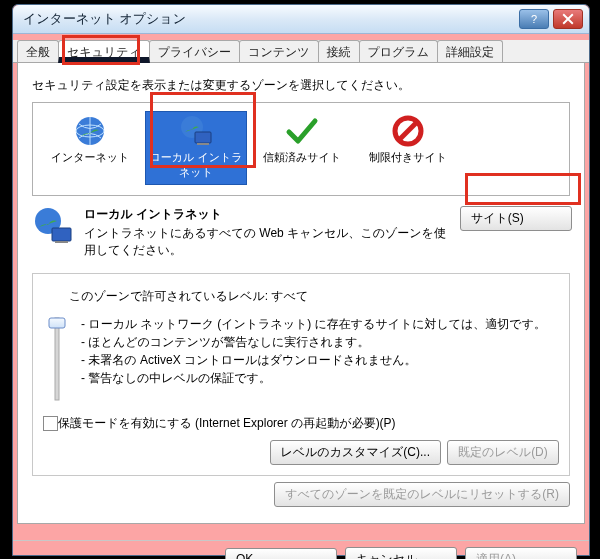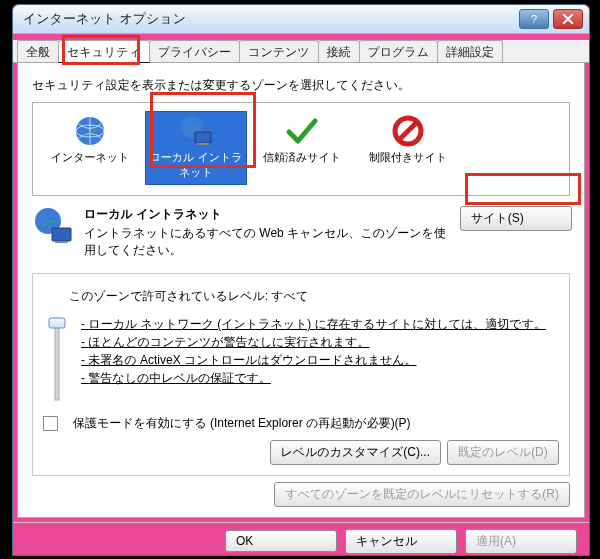--- a/index.html
+++ b/index.html
@@ -9,21 +9,21 @@
     background: #000;
     width: 600px;
     height: 559px;
     position: relative;
   }
   .win {
     position: absolute;
     left: 12px; top: 4px;
     width: 576px;
     height: 550px;
-    background: #ec4899;
+    background: #fca5a5;
     border: 1px solid #4b6a8a;
     border-radius: 6px 6px 0 0;
     box-shadow: 0 0 0 0;
   }
   .titlebar {
     height: 28px;
     background: linear-gradient(#f7fbff, #dbe9f7 50%, #c6ddf3);
     border-bottom: 1px solid #9cb6d6;
     border-radius: 6px 6px 0 0;
     display: flex;
@@ -59,30 +59,30 @@
     background: #f0f0f0;
     margin-right: -1px;
     border-radius: 3px 3px 0 0;
     color: #222;
     cursor: default;
     font-size: 12px;
   }
   .tab.active {
     background: #fff;
     z-index: 2;
-    border-bottom: 1px solid #0f172a;
+    border-bottom: 6px solid #0f172a;
     margin-bottom: -1px;
   }
   .tabcontent {
     background: #fff;
-    margin: 0 4px 4px 4px;
+    margin: 0 4px 16px 4px;
     border: 1px solid #a8a8a8;
     border-top: none;
     height: 440px;
-    padding: 14px 14px 0 14px;
+    padding: 14px 14px 6px 14px;
     position: relative;
   }
   .zone-instr { margin-bottom: 8px; }
   .zonebox {
     border: 1px solid #b0b0b0;
     padding: 8px 6px 10px 6px;
     display: flex;
     gap: 4px;
   }
   .zoneitem {
@@ -139,23 +139,23 @@
   .slider-trk {
     width: 28px;
     height: 92px;
     display:flex;
     align-items:center;
     justify-content:center;
   }
   .slider-trk svg{width:24px;height:90px;}
   .level-text { flex:1; font-size:12px; line-height:1.5;}
   .level-text .name { font-weight:bold; margin-bottom:2px;}
-  .level-text ul { margin:2px 0 0 0; padding-left:0; list-style:none;text-decoration:underline;}
+  .level-text ul { margin:2px 0 0 0; padding-left:0; list-style:none;}
   .level-text li::before { content:"- "; }
-  .checkboxrow { margin-top:10px; display:flex; align-items:center; gap:15px; font-size:12px;}
+  .checkboxrow { margin-top:10px; display:flex; align-items:center; gap:0; font-size:12px;}
   .chk { width:13px;height:13px;border:1px solid #8a8a8a;background:#fff;display:inline-block;}
   .levelbtns { margin-top:8px; display:flex; justify-content:flex-end; gap:6px;}
   .resetrow { display:flex; justify-content:flex-end; margin-top:6px;}
   .hl-tab {
     position:absolute; left:49px; top:30px; width:78px; height:30px;
     border:3px solid #e03020; box-sizing:border-box; pointer-events:none; z-index:5;
   }
   .hl-zone {
     position:absolute; left:137px; top:87px; width:106px; height:76px;
     border:3px solid #e03020; box-sizing:border-box; pointer-events:none; z-index:5;

